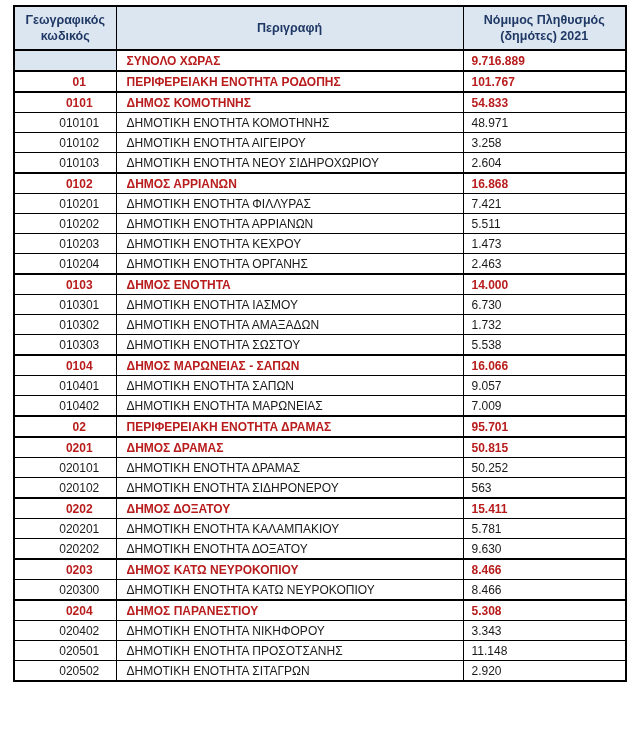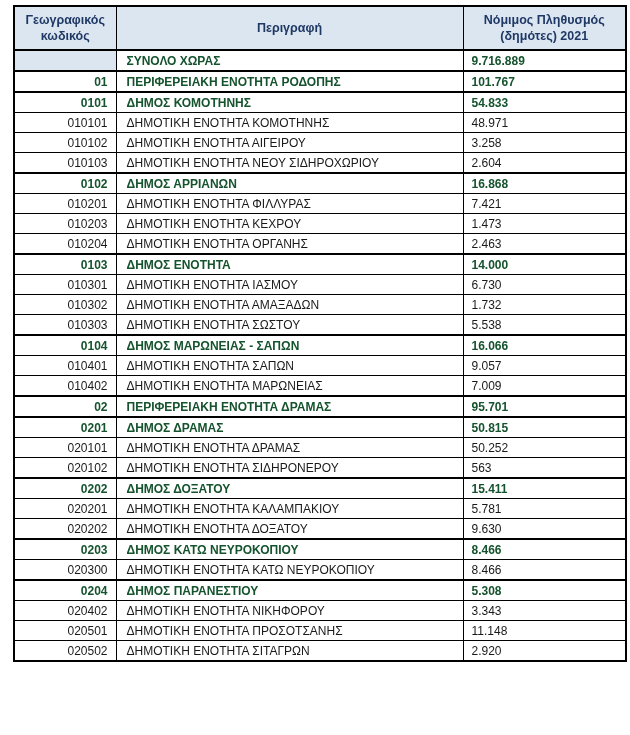--- a/index.html
+++ b/index.html
@@ -40,27 +40,27 @@
   .stat-table td {
     border: 1px solid #000000;
     font-size: 12px;
     color: #1a1a1a;
     height: 19px;
     padding: 0 8px;
     vertical-align: middle;
     white-space: nowrap;
     overflow: hidden;
   }
-  .stat-table td.col-code        { text-align: right; padding-left: 36px; }
+  .stat-table td.col-code        { text-align: center; padding-left: 36px; }
   .stat-table td.col-description { text-align: left; padding-left: 10px; }
   .stat-table td.col-value       { }
 
   tr.total td, tr.region td, tr.municipality td {
     font-weight: bold;
-    color: #14532d;
+    color: #b91c1c;
     border-top: 2px solid #000000;
   }
   tr.total td.col-code {
     background: #dce6f1;
   }
 </style>
 </head>
 <body>
 
 <div class="doc">
@@ -112,20 +112,25 @@
           <td class="col-code">0102</td>
           <td class="col-description">ΔΗΜΟΣ ΑΡΡΙΑΝΩΝ</td>
           <td class="col-value">16.868</td>
         </tr>
         <tr class="unit">
           <td class="col-code">010201</td>
           <td class="col-description">ΔΗΜΟΤΙΚΗ ΕΝΟΤΗΤΑ ΦΙΛΛΥΡΑΣ</td>
           <td class="col-value">7.421</td>
         </tr>
         <tr class="unit">
+          <td class="col-code">010202</td>
+          <td class="col-description">ΔΗΜΟΤΙΚΗ ΕΝΟΤΗΤΑ ΑΡΡΙΑΝΩΝ</td>
+          <td class="col-value">5.511</td>
+        </tr>
+        <tr class="unit">
           <td class="col-code">010203</td>
           <td class="col-description">ΔΗΜΟΤΙΚΗ ΕΝΟΤΗΤΑ ΚΕΧΡΟΥ</td>
           <td class="col-value">1.473</td>
         </tr>
         <tr class="unit">
           <td class="col-code">010204</td>
           <td class="col-description">ΔΗΜΟΤΙΚΗ ΕΝΟΤΗΤΑ ΟΡΓΑΝΗΣ</td>
           <td class="col-value">2.463</td>
         </tr>
         <tr class="municipality">

